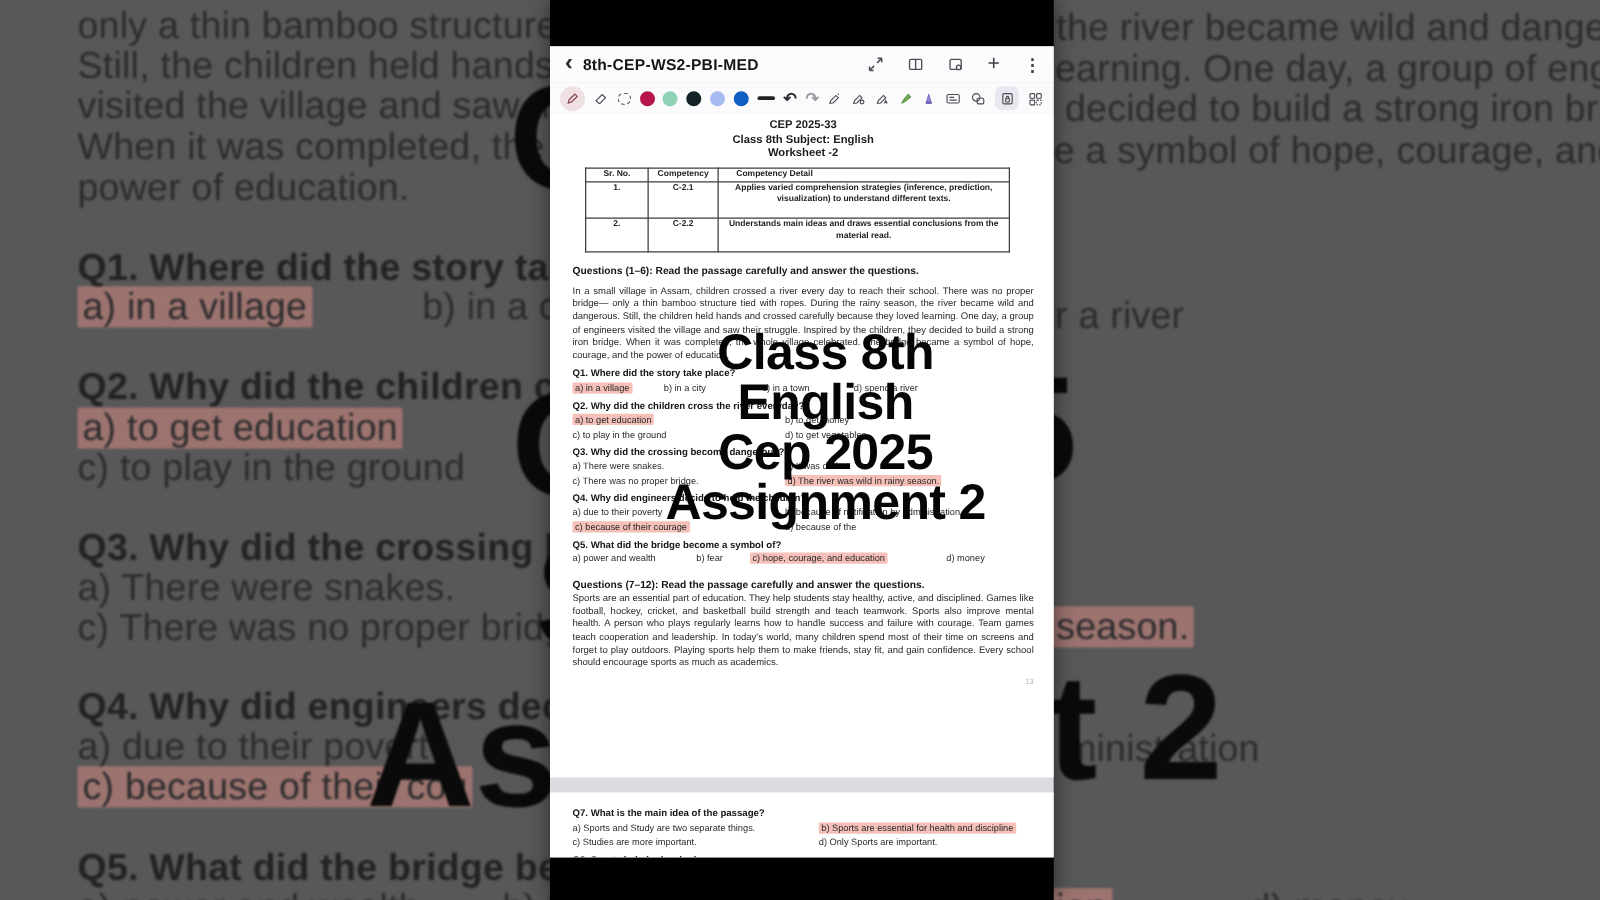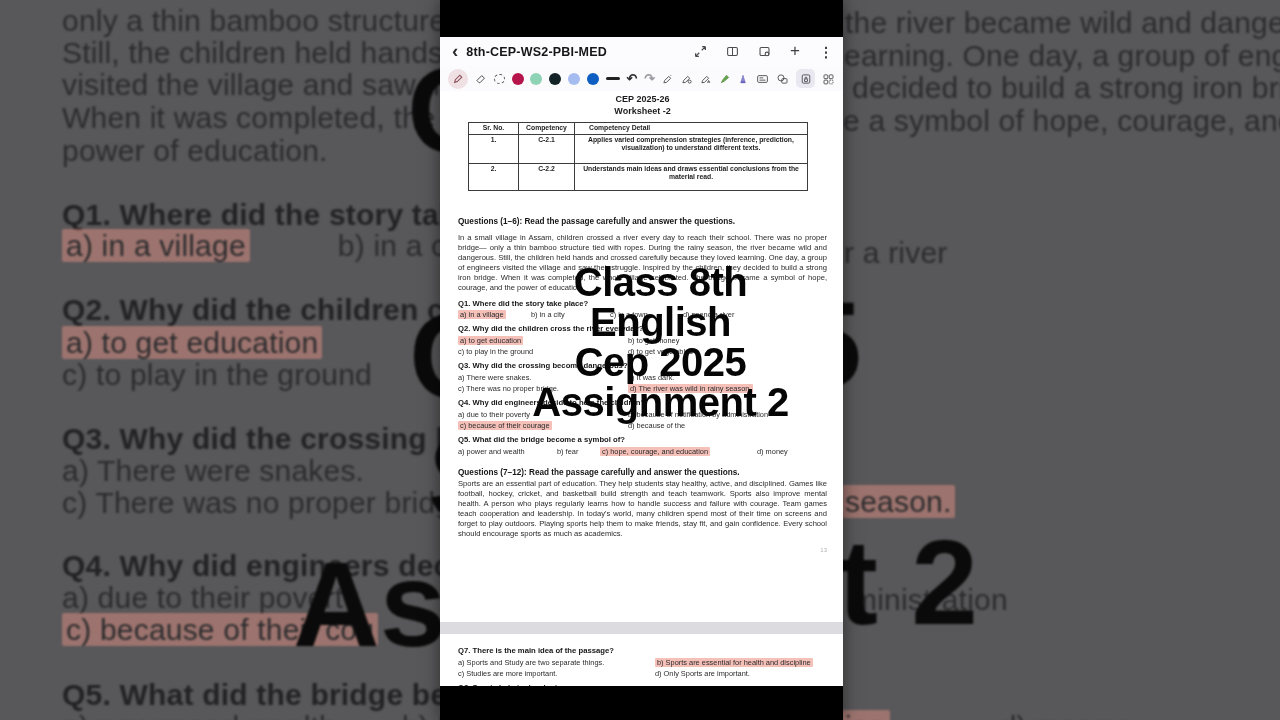--- a/index.html
+++ b/index.html
@@ -230,21 +230,22 @@
               <rect x="2" y="2.5" width="5" height="5" rx="1"></rect>
               <rect x="9" y="2.5" width="5" height="5" rx="1"></rect>
               <rect x="2" y="9.5" width="5" height="5" rx="1"></rect>
               <rect x="9" y="9.5" width="5" height="5" rx="1" stroke-dasharray="1.6 1.2"></rect>
             </svg>
         </span>
       </div>
 
       <div class="page" id="page1">
         <div class="docc">
-          <div class="hdr" style="margin-top:3px">CEP 2025-26</div>
+          <div class="hdr" style="margin-top:3px">CEP 2025-33</div>
+          <div class="hdr">Class 8th Subject: English</div>
           <div class="hdr">Worksheet -2</div>
 
           <table id="comptable">
             <tbody>
                 <tr>
               <th class="cnum">Sr. No.</th>
               <th class="ccode">Competency</th>
               <th style="padding-left:14px">Competency Detail</th>
             </tr>
             <tr>
@@ -253,21 +254,21 @@
               <td class="cdet">Applies varied comprehension strategies (inference, prediction, visualization) to understand different texts.</td>
             </tr>
             <tr>
               <td class="cnum" style="height:27px">2.</td>
               <td class="ccode">C-2.2</td>
               <td class="cdet">Understands main ideas and draws essential conclusions from the material read.</td>
             </tr>
           </tbody>
             </table>
 
-          <div class="qsec" style="margin-top:26px">Questions (1–6): Read the passage carefully and answer the questions.</div>
+          <div class="qsec" style="margin-top:10px">Questions (1–6): Read the passage carefully and answer the questions.</div>
           <div class="pass" style="margin-top:7px">In a small village in Assam, children crossed a river every day to reach their school. There was no proper bridge— only a thin bamboo structure tied with ropes. During the rainy season, the river became wild and dangerous. Still, the children held hands and crossed carefully because they loved learning. One day, a group of engineers visited the village and saw their struggle. Inspired by the children, they decided to build a strong iron bridge. When it was completed, the whole village celebrated. The bridge became a symbol of hope, courage, and the power of education.</div>
 
           <div class="qblock">
             <div class="qhead">Q1. Where did the story take place?</div>
             <div class="orow g4a">
               <span><span class="ahl">a) in a village</span></span>
               <span>b) in a city</span>
               <span>c) in a town</span>
               <span>d) spend a river</span>
             </div>
@@ -321,21 +322,21 @@
 
 
           <div class="qsec" style="margin-top:12px">Questions (7–12): Read the passage carefully and answer the questions.</div>
           <div class="pass" style="margin-top:2px">Sports are an essential part of education. They help students stay healthy, active, and disciplined. Games like football, hockey, cricket, and basketball build strength and teach teamwork. Sports also improve mental health. A person who plays regularly learns how to handle success and failure with courage. Team games teach cooperation and leadership. In today's world, many children spend most of their time on screens and forget to play outdoors. Playing sports help them to make friends, stay fit, and gain confidence. Every school should encourage sports as much as academics.</div>
           <div class="pagenum" style="margin-top:8px">13</div>
         </div>
       </div>
 
       <div class="page" id="page2">
         <div class="docc">
-          <div class="qhead" style="margin-top:12px">Q7. There is the main idea of the passage?</div>
+          <div class="qhead" style="margin-top:12px">Q7. What is the main idea of the passage?</div>
           <div class="orow g2w">
             <span>a) Sports and Study are two separate things.</span>
             <span><span class="ahl">b) Sports are essential for health and discipline</span></span>
           </div>
           <div class="orow g2w">
             <span>c) Studies are more important.</span>
             <span>d) Only Sports are important.</span>
           </div>
           <div class="qhead" style="margin-top:5px">Q8. Sports help in developing</div>
         </div>

